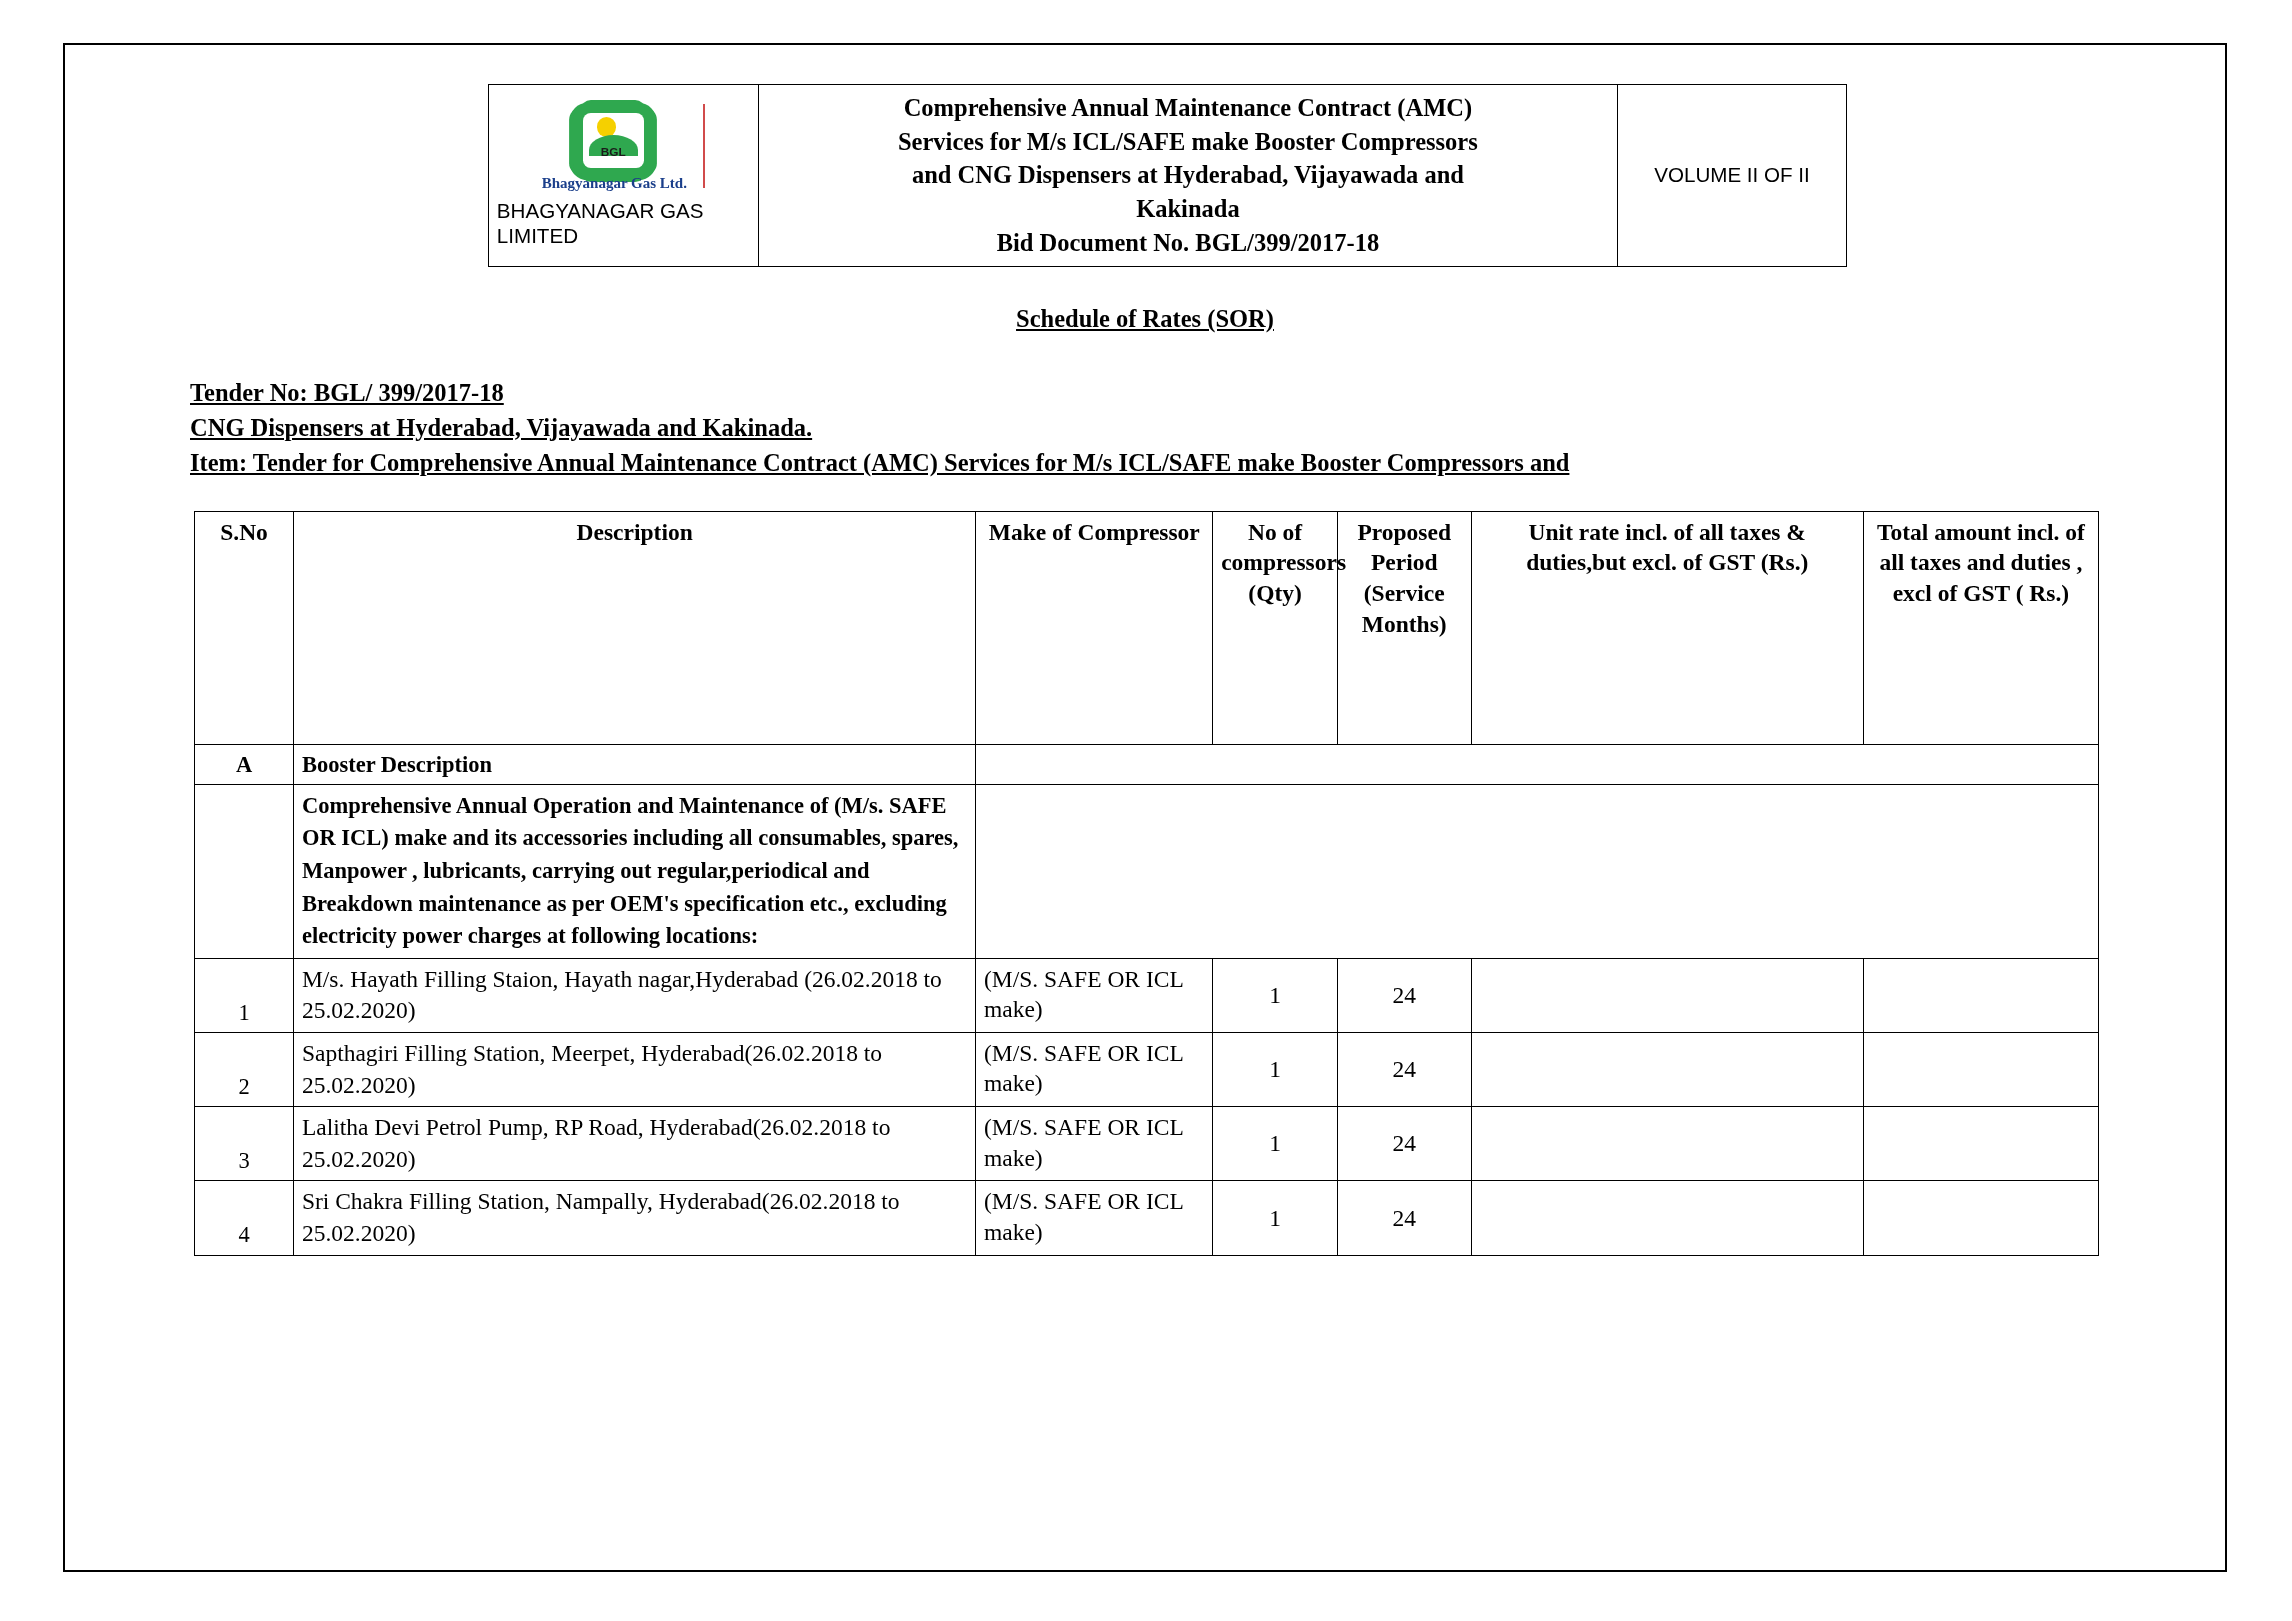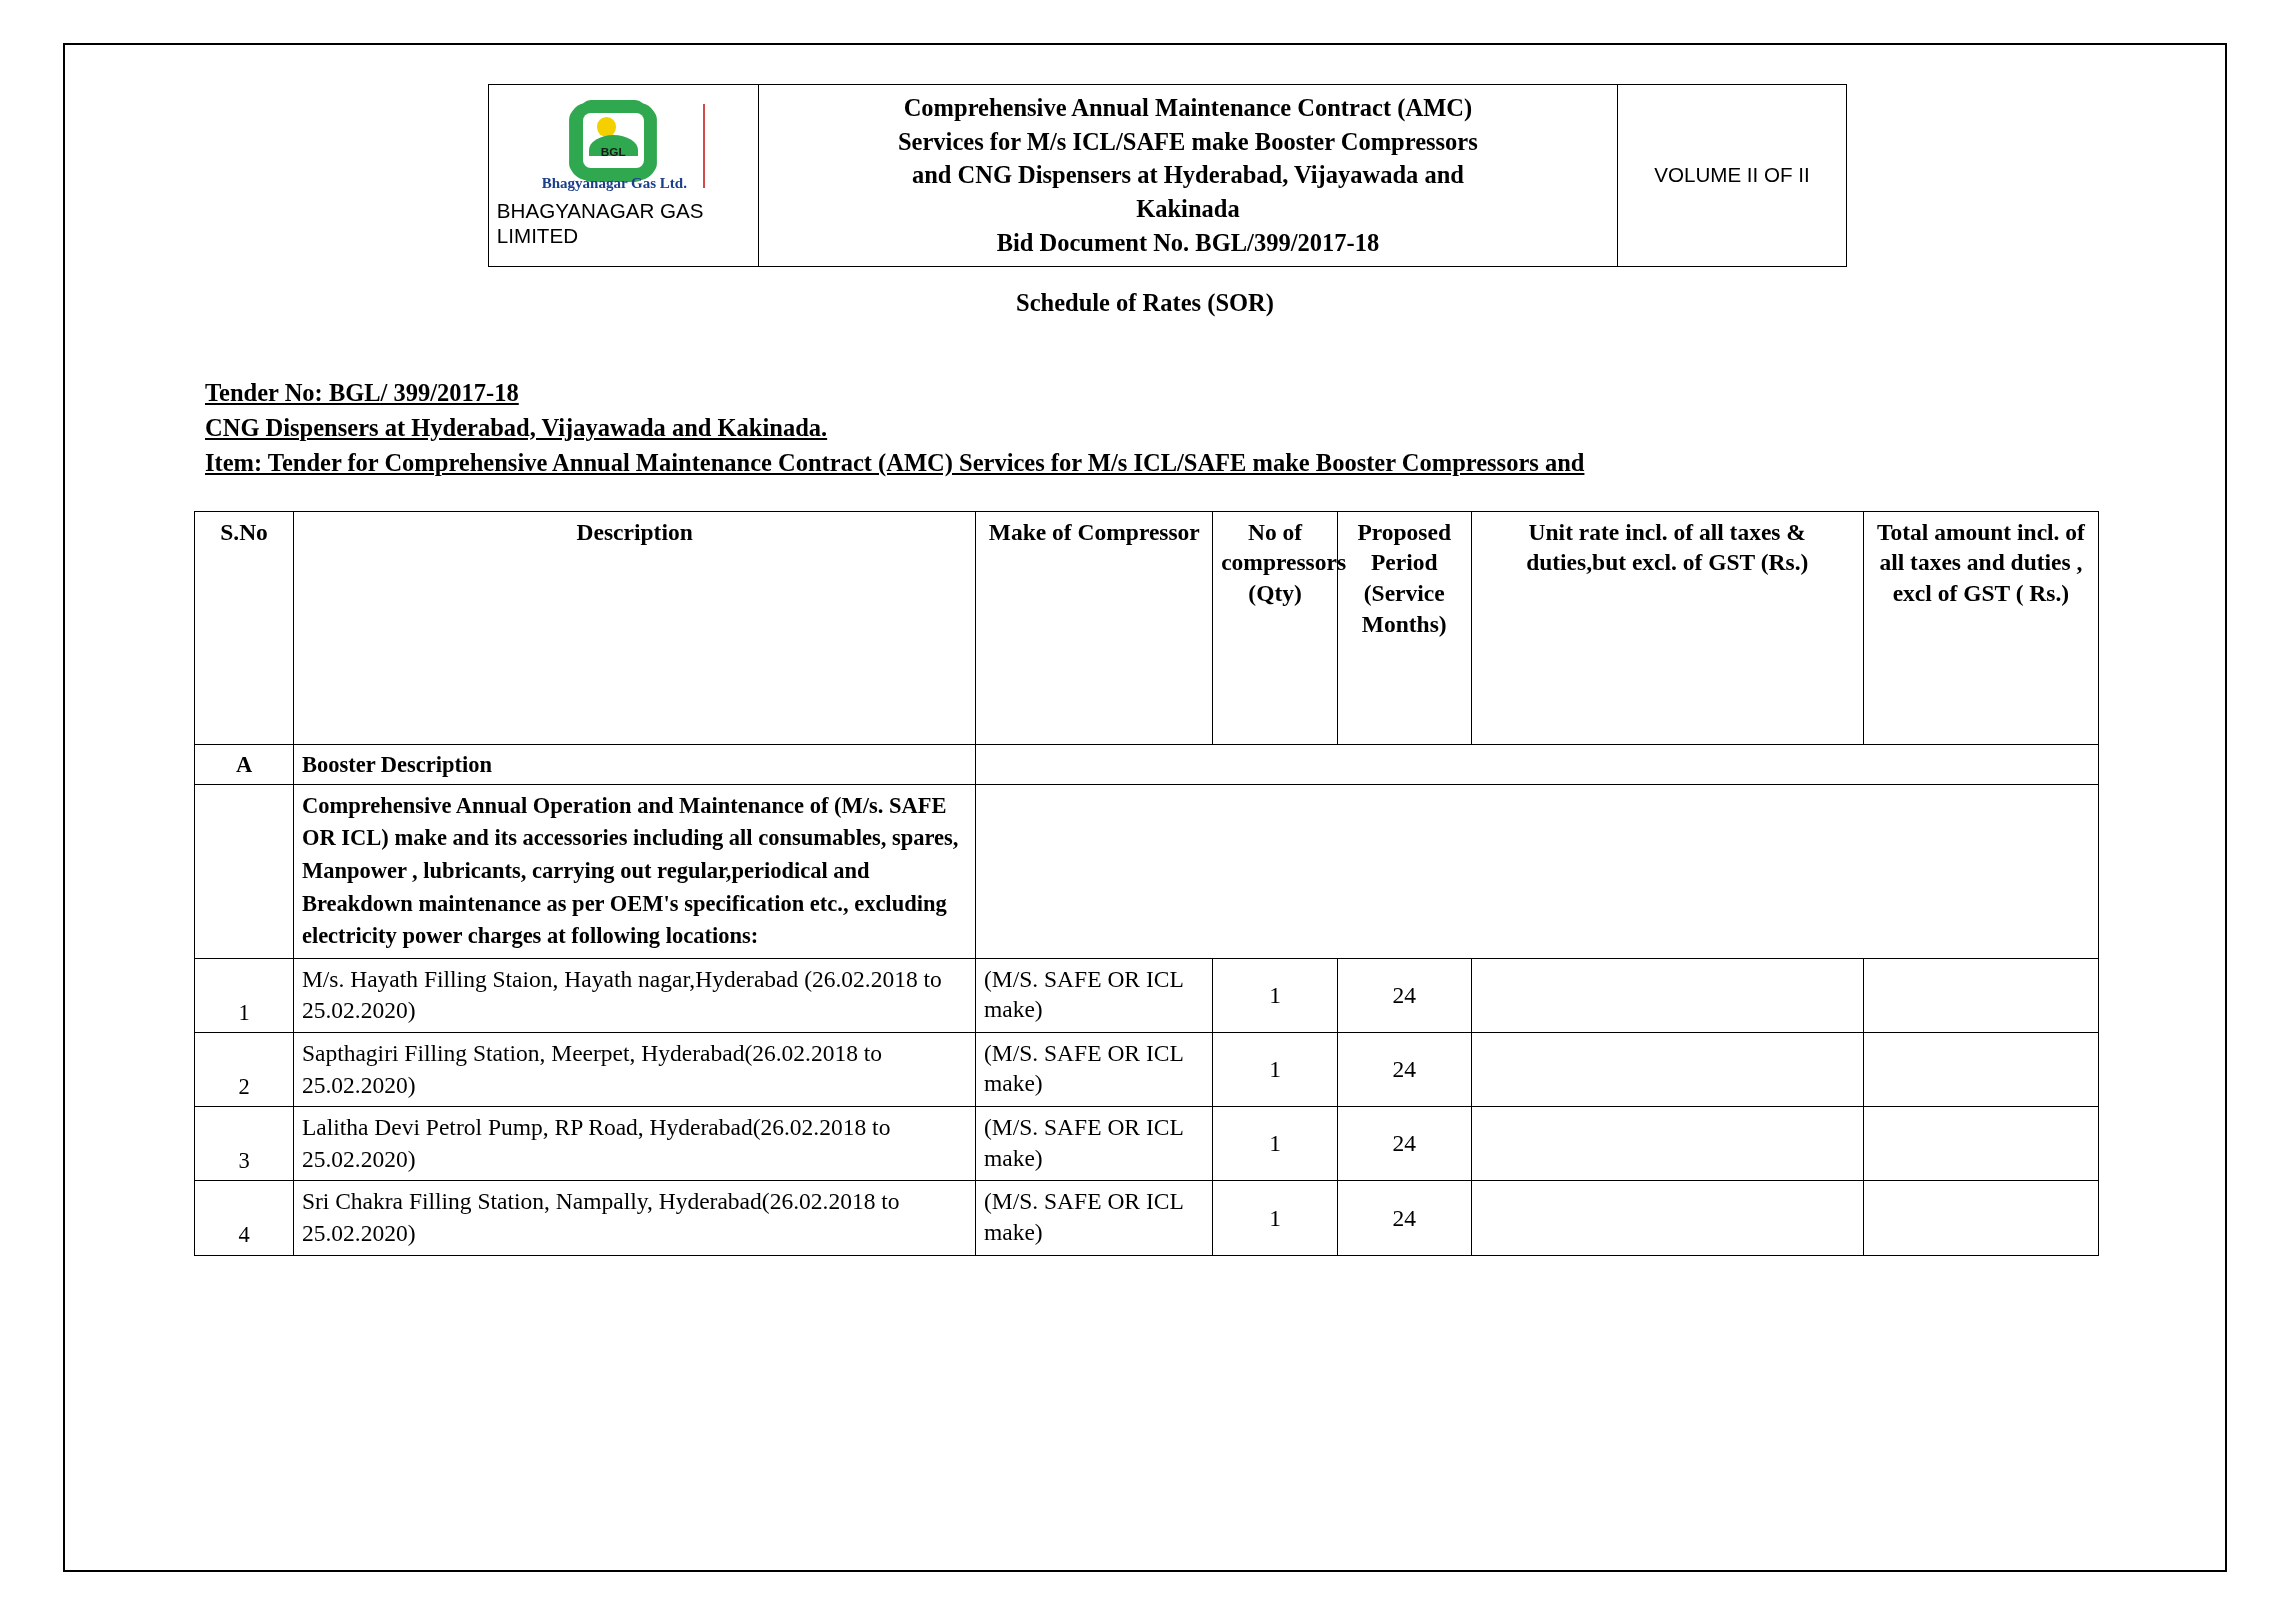--- a/index.html
+++ b/index.html
@@ -157,29 +157,30 @@
     font-family: "Liberation Sans", sans-serif;
     font-size: 20.6px;
     line-height: 1.25;
     text-align: left;
   }
 
   
   .sor-title {
     position: absolute;
     left: 0;
-    top: 244px;
+    top: 260px;
     width: 100%;
     text-align: center;
     font-size: 24.5px;
     font-weight: bold;
+    text-decoration: underline;
   }
   .tender-block {
     position: absolute;
-    left: 140px;
+    left: 125px;
     top: 331px;
     width: 1921px;
     font-size: 24.5px;
     font-weight: bold;
     line-height: 1.42;
   }
   .tender-block span {
     text-decoration: underline;
   }
 

